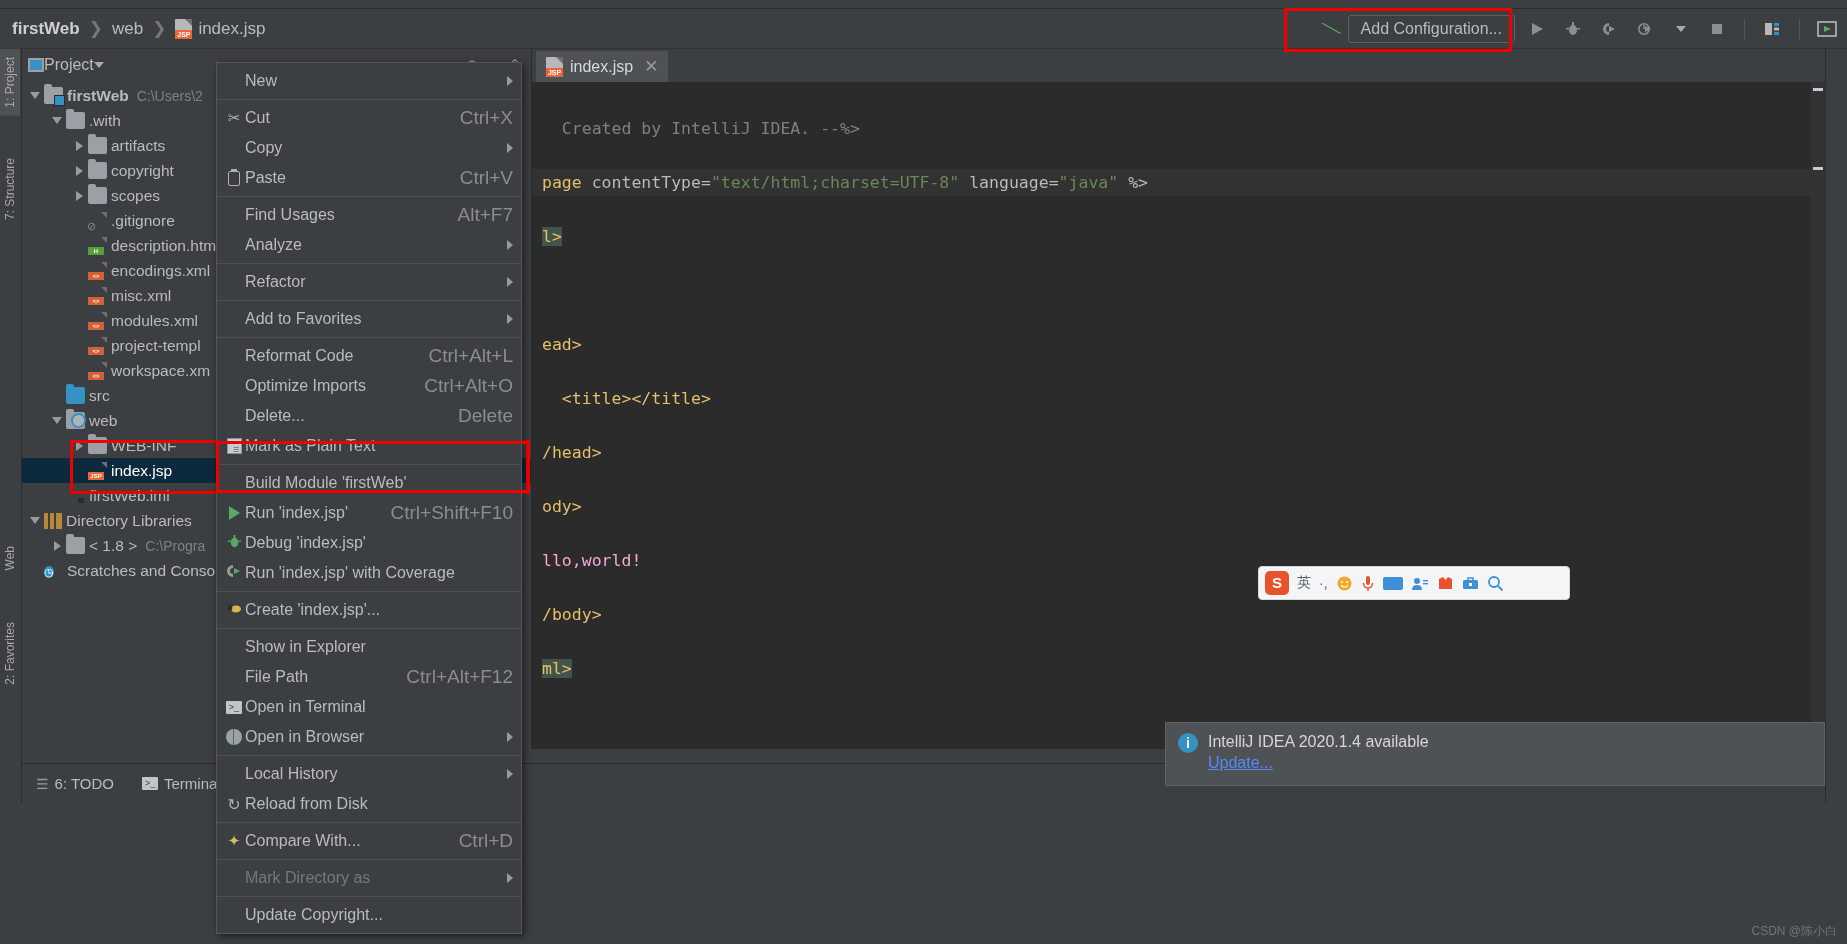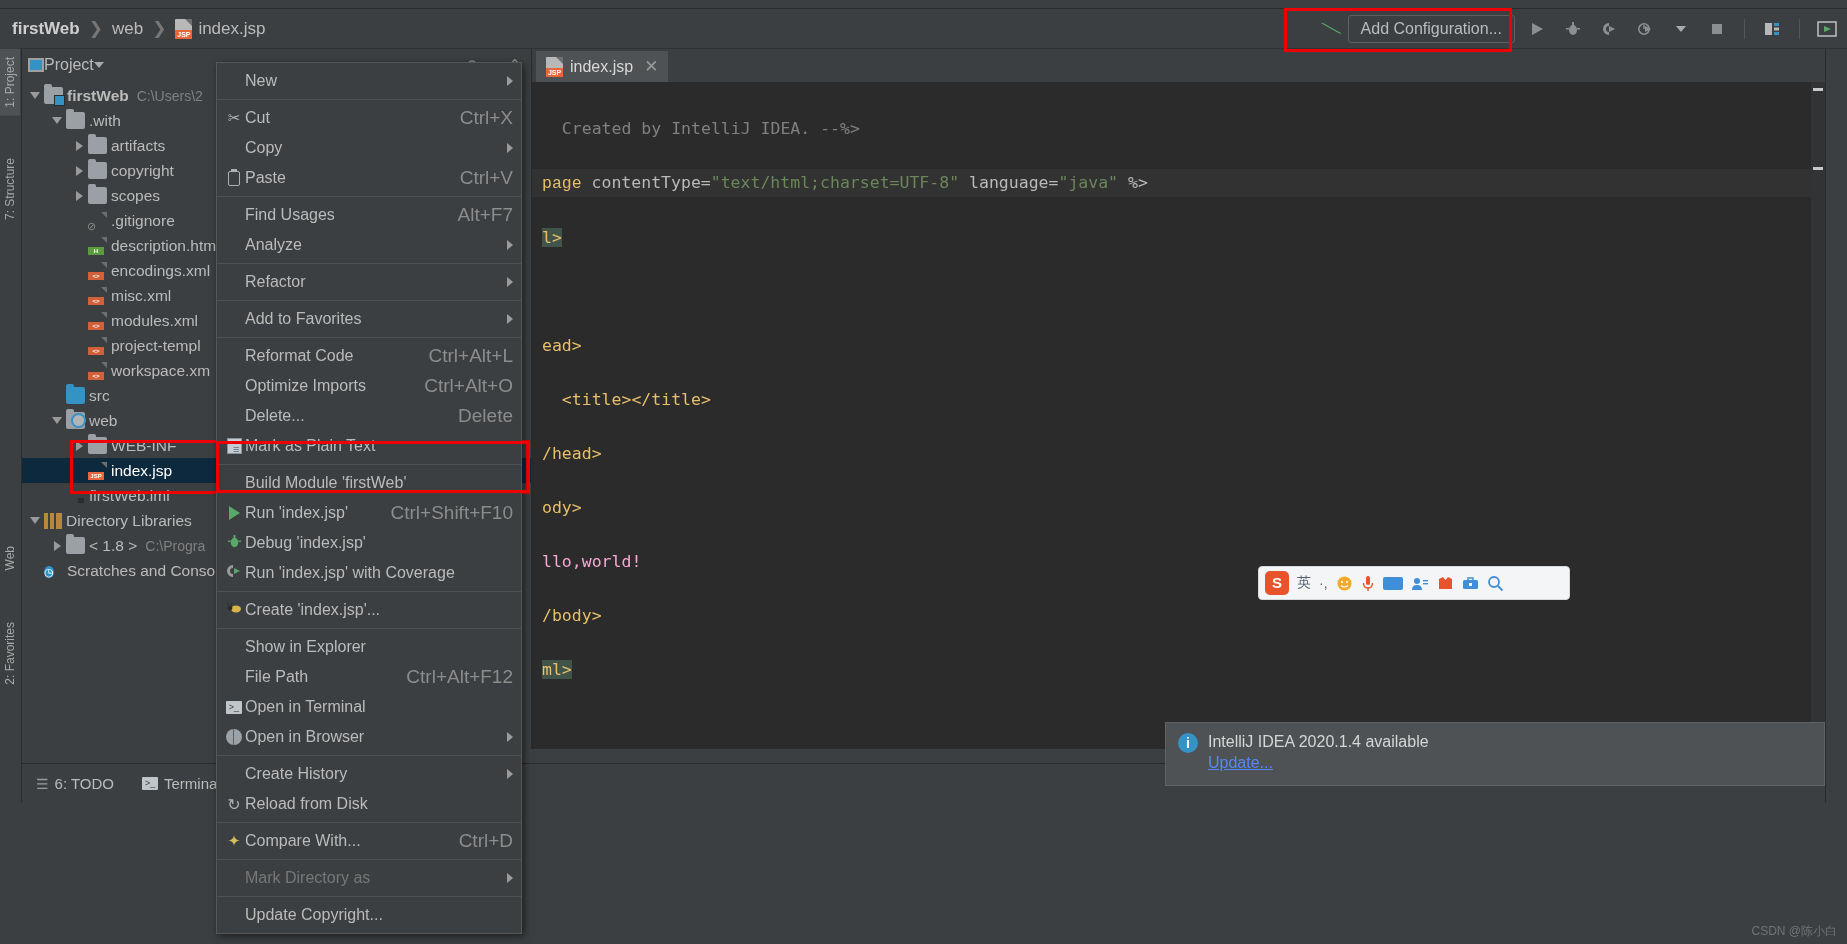--- a/index.html
+++ b/index.html
@@ -144,21 +144,21 @@
   }
   .tab .close { color: #9a9a9a; font-size: 17px; margin-left: 4px; }
 
   .code {
     padding: 6px 0 0 0; font-family: "DejaVu Sans Mono", monospace; font-size: 16.5px;
     line-height: 27px; color: #a9b7c6; white-space: pre;
   }
   .code .ln { padding-left: 10px; }
   .cm { color: #808080; }
   .hl { background: #323232; display:block; }
-  .kw { color: #e8bf6a; font-family: Liberation Mono, monospace; }
+  .kw { color: #e8bf6a; }
   .at { color: #bababa; }
   .st { color: #6a8759; }
   .tag { color: #e8bf6a; }
   .txt { color: #f9a8d4; }
   .sel-tag { background: #40544a; }
 
   .righthints { position:absolute; right:0; top:33px; width:14px; bottom:0; background:#313335; }
   .hint-mark { position:absolute; right:2px; width:10px; height:3px; }
 
   
@@ -641,21 +641,21 @@
       <div class="mi">
         <span class="micon">
           <span class="mi-globe"></span>
         </span>
         <span class="mlabel">Open in Browser</span>
         <span class="msub"></span>
       </div>
       <div class="msep"></div>
       <div class="mi">
         <span class="micon"></span>
-        <span class="mlabel">Create History</span>
+        <span class="mlabel">Local History</span>
         <span class="msub"></span>
       </div>
       <div class="mi">
         <span class="micon">
           <span class="mi-reload">↻</span>
         </span>
         <span class="mlabel">Reload from Disk</span>
       </div>
       <div class="msep"></div>
       <div class="mi">

